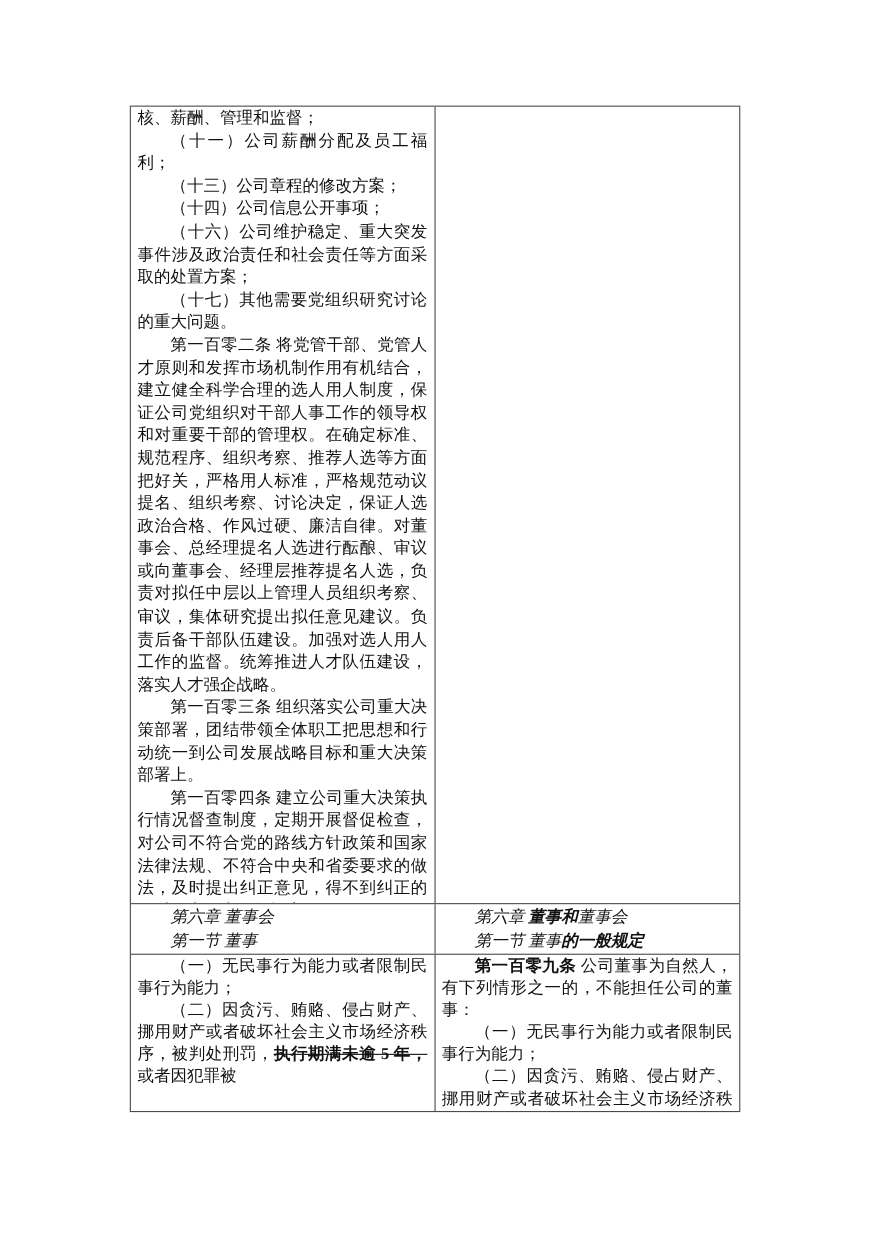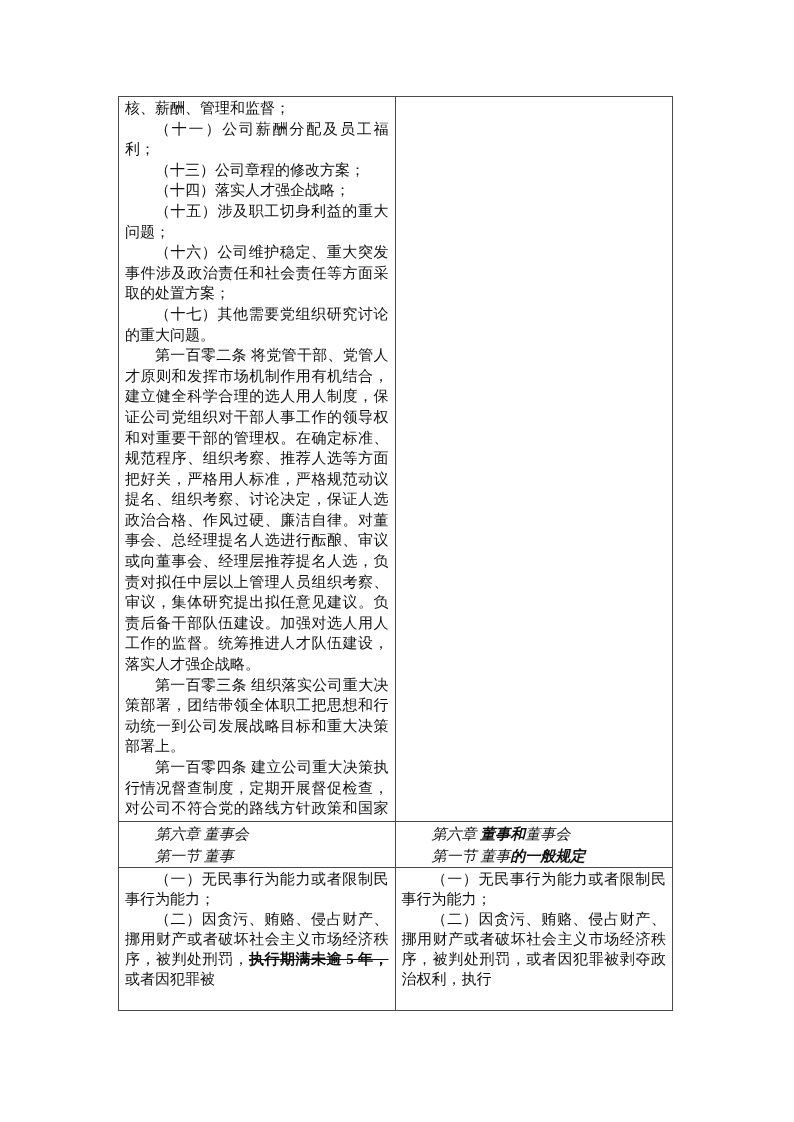--- a/index.html
+++ b/index.html
@@ -49,22 +49,21 @@
 </head>
 <body>
 
 <div class="page">
   <div class="doc-table">
     <div class="row row-0 bordered">
       <div class="cell left">
           <p class="para"><span>核、薪酬、管理和监督；</span></p>
           <p class="para indent"><span>（十一）公司薪酬分配及员工福利；</span></p>
           <p class="para indent"><span>（十三）公司章程的修改方案；</span></p>
-          <p class="para indent"><span>（十四）落实人才强企战略；</span></p>
-          <p class="para indent"><span>（十五）涉及职工切身利益的重大问题；</span></p>
+          <p class="para indent"><span>（十四）公司信息公开事项；</span></p>
           <p class="para indent"><span>（十六）公司维护稳定、重大突发事件涉及政治责任和社会责任等方面采取的处置方案；</span></p>
           <p class="para indent"><span>（十七）其他需要党组织研究讨论的重大问题。</span></p>
           <p class="para indent"><span>第一百零二条 将党管干部、党管人才原则和发挥市场机制作用有机结合，建立健全科学合理的选人用人制度，保证公司党组织对干部人事工作的领导权和对重要干部的管理权。在确定标准、规范程序、组织考察、推荐人选等方面把好关，严格用人标准，严格规范动议提名、组织考察、讨论决定，保证人选政治合格、作风过硬、廉洁自律。对董事会、总经理提名人选进行酝酿、审议或向董事会、经理层推荐提名人选，负责对拟任中层以上管理人员组织考察、审议，集体研究提出拟任意见建议。负责后备干部队伍建设。加强对选人用人工作的监督。统筹推进人才队伍建设，落实人才强企战略。</span></p>
           <p class="para indent"><span>第一百零三条 组织落实公司重大决策部署，团结带领全体职工把思想和行动统一到公司发展战略目标和重大决策部署上。</span></p>
           <p class="para indent"><span>第一百零四条 建立公司重大决策执行情况督查制度，定期开展督促检查，对公司不符合党的路线方针政策和国家法律法规、不符合中央和省委要求的做法，及时提出纠正意见，得不到纠正的及时向上级党组织报告。</span></p>
         </div>
       <div class="cell right"></div>
     </div>
     <div class="row row-1 bordered">
       <div class="cell left">
@@ -75,18 +74,19 @@
           <p class="para indent"><span>第六章 </span><span class="bold">董事和</span><span>董事会</span></p>
           <p class="para indent"><span>第一节 董事</span><span class="bold">的一般规定</span></p>
         </div>
     </div>
     <div class="row row-2">
       <div class="cell left">
           <p class="para indent"><span>（一）无民事行为能力或者限制民事行为能力；</span></p>
           <p class="para indent"><span>（二）因贪污、贿赂、侵占财产、挪用财产或者破坏社会主义市场经济秩序，被判处刑罚，</span><span class="bold strike">执行期满未逾 5 年，</span><span>或者因犯罪被</span></p>
         </div>
       <div class="cell right">
+          <p class="para indent"><span class="bold">第一百零九条</span><span> 公司董事为自然人，有下列情形之一的，不能担任公司的董事：</span></p>
           <p class="para indent"><span>（一）无民事行为能力或者限制民事行为能力；</span></p>
           <p class="para indent"><span>（二）因贪污、贿赂、侵占财产、挪用财产或者破坏社会主义市场经济秩序，被判处刑罚，或者因犯罪被剥夺政治权利，执行</span></p>
         </div>
     </div>
   </div>
 </div>
 
 </body></html>

